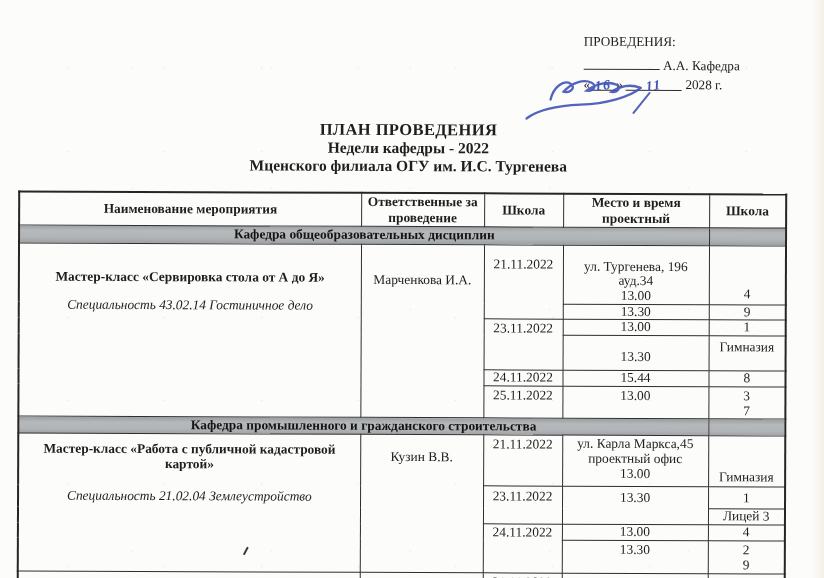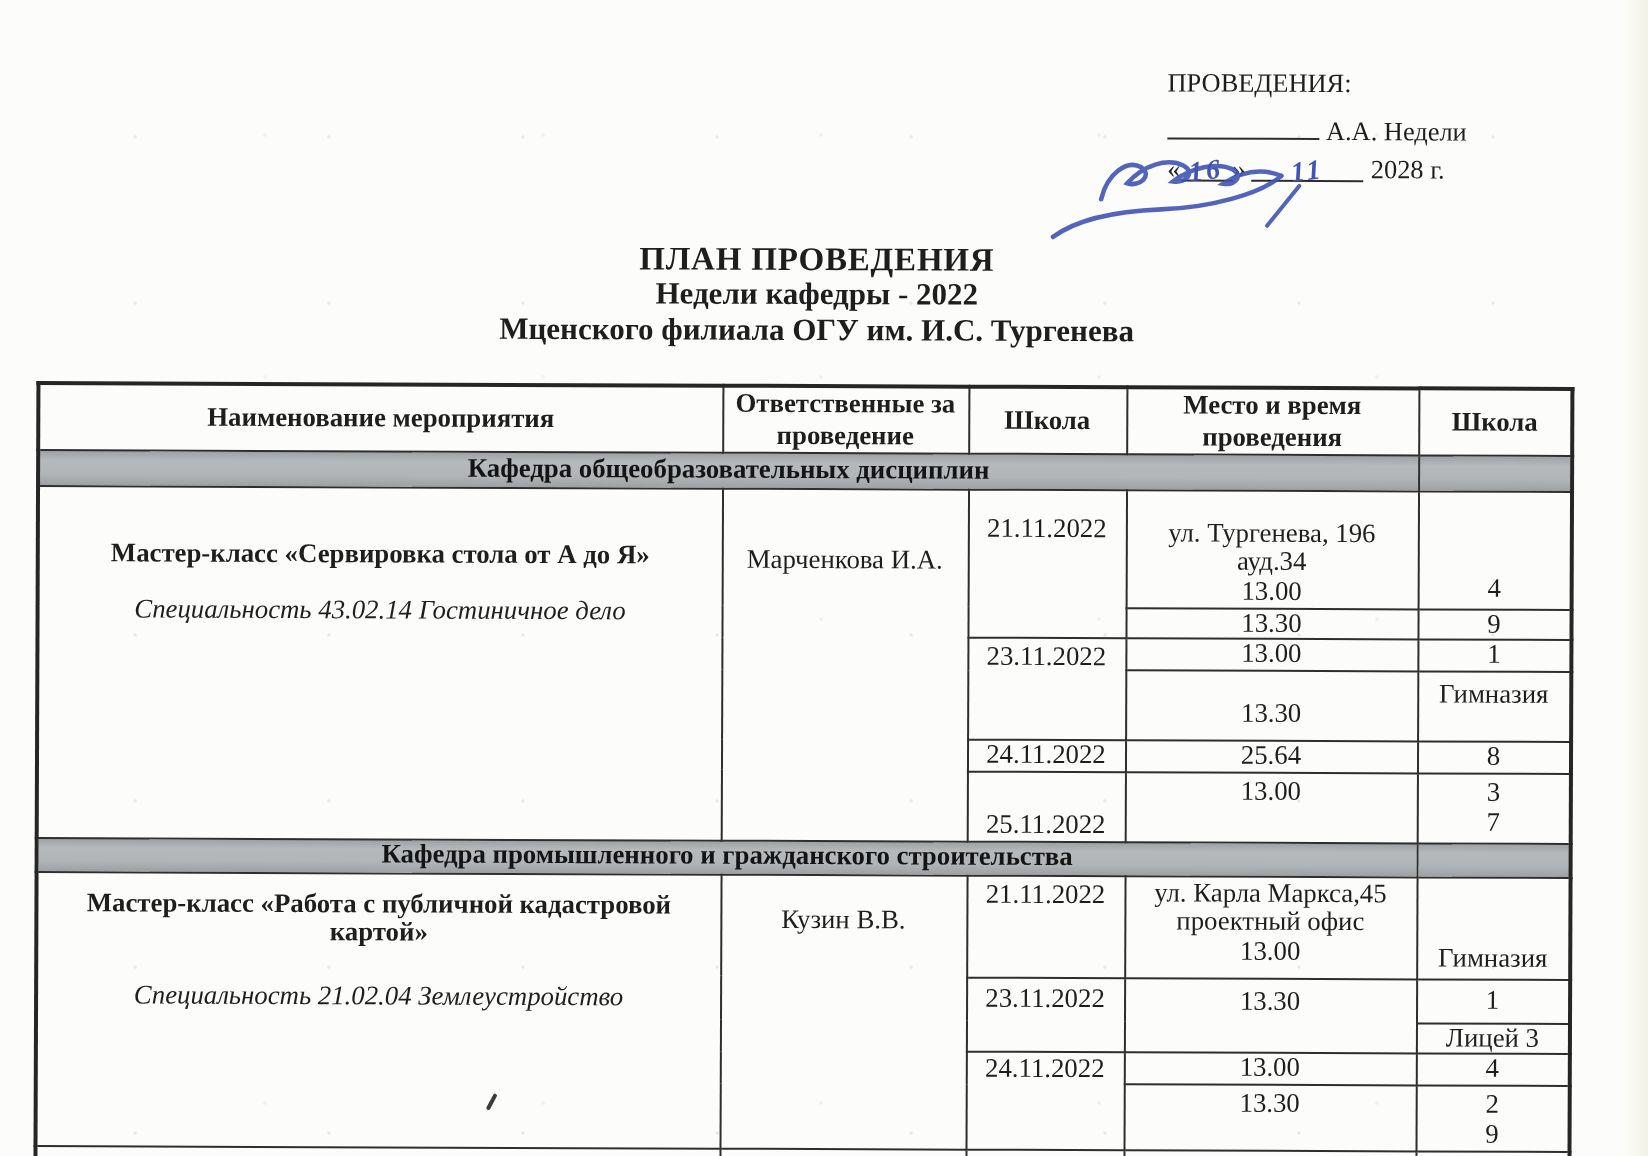--- a/index.html
+++ b/index.html
@@ -59,21 +59,21 @@
 </head>
 <body>
 
 <div class="page">
   <div class="scan">
 
     <div class="approval">
       <div>ПРОВЕДЕНИЯ:</div>
       <div class="sig-row">
         <span class="blank" style="width:76px"></span>
-        <span>А.А. Недели</span>
+        <span>А.А. Кафедра</span>
       </div>
       <div class="date-row">
         <span>«</span><span class="blank" style="width:26px;text-align:center"><span class="ink">16</span></span><span>»</span>
         <span class="blank" style="width:56px;text-align:center"><span class="ink">11</span></span>
         <span>2028 г.</span>
       </div>
       <svg class="sig-svg" width="156" height="50" viewBox="0 0 156 50">
         <g fill="none" stroke="#4054b4" stroke-width="2.3" stroke-linecap="round" opacity=".9">
           <path d="M30 27 C 33 14, 43 7, 50 11 C 56 15, 49 21, 43 19 C 51 10, 63 6, 71 10 C 77 13, 73 19, 66 18 C 75 11, 88 8, 96 12 C 101 15, 97 20, 91 19 C 100 13, 110 11, 120 15"></path>
           <path d="M120 15 C 110 24, 85 31, 60 32 C 38 33, 18 37, 6 46"></path>
@@ -96,21 +96,21 @@
           <col style="width:123px">
           <col style="width:79px">
           <col style="width:146px">
           <col style="width:77px">
       </colgroup>
       <tbody>
         <tr style="height:33px">
           <th>Наименование мероприятия</th>
           <th>Ответственные за проведение</th>
           <th>Школа</th>
-          <th>Место и время проведения</th>
+          <th>Место и время проектный</th>
           <th>Школа</th>
         </tr>
 
         <tr style="height:18px">
           <td colspan="4" class="section">Кафедра общеобразовательных дисциплин</td>
           <td class="section"></td>
         </tr>
 
         <tr style="height:49px">
           <td rowspan="6" style="padding-top:26px">
@@ -132,25 +132,25 @@
           <td rowspan="2" style="padding-top:2px">23.11.2022</td>
           <td>13.00</td>
           <td>1</td>
         </tr>
         <tr style="height:35px">
           <td style="vertical-align:middle;padding-top:8px">13.30</td>
           <td style="padding-top:4px">Гимназия</td>
         </tr>
         <tr style="height:15px">
           <td>24.11.2022</td>
-          <td>25.64</td>
+          <td>15.44</td>
           <td>8</td>
         </tr>
         <tr style="height:31px">
-          <td style="padding-top:19px">25.11.2022</td>
+          <td style="padding-top:2px">25.11.2022</td>
           <td style="padding-top:2px">13.00</td>
           <td class="pre" style="padding-top:2px">3
 7</td>
         </tr>
 
         <tr style="height:17px">
           <td colspan="4" class="section">Кафедра промышленного и гражданского строительства</td>
           <td class="section"></td>
         </tr>
 

